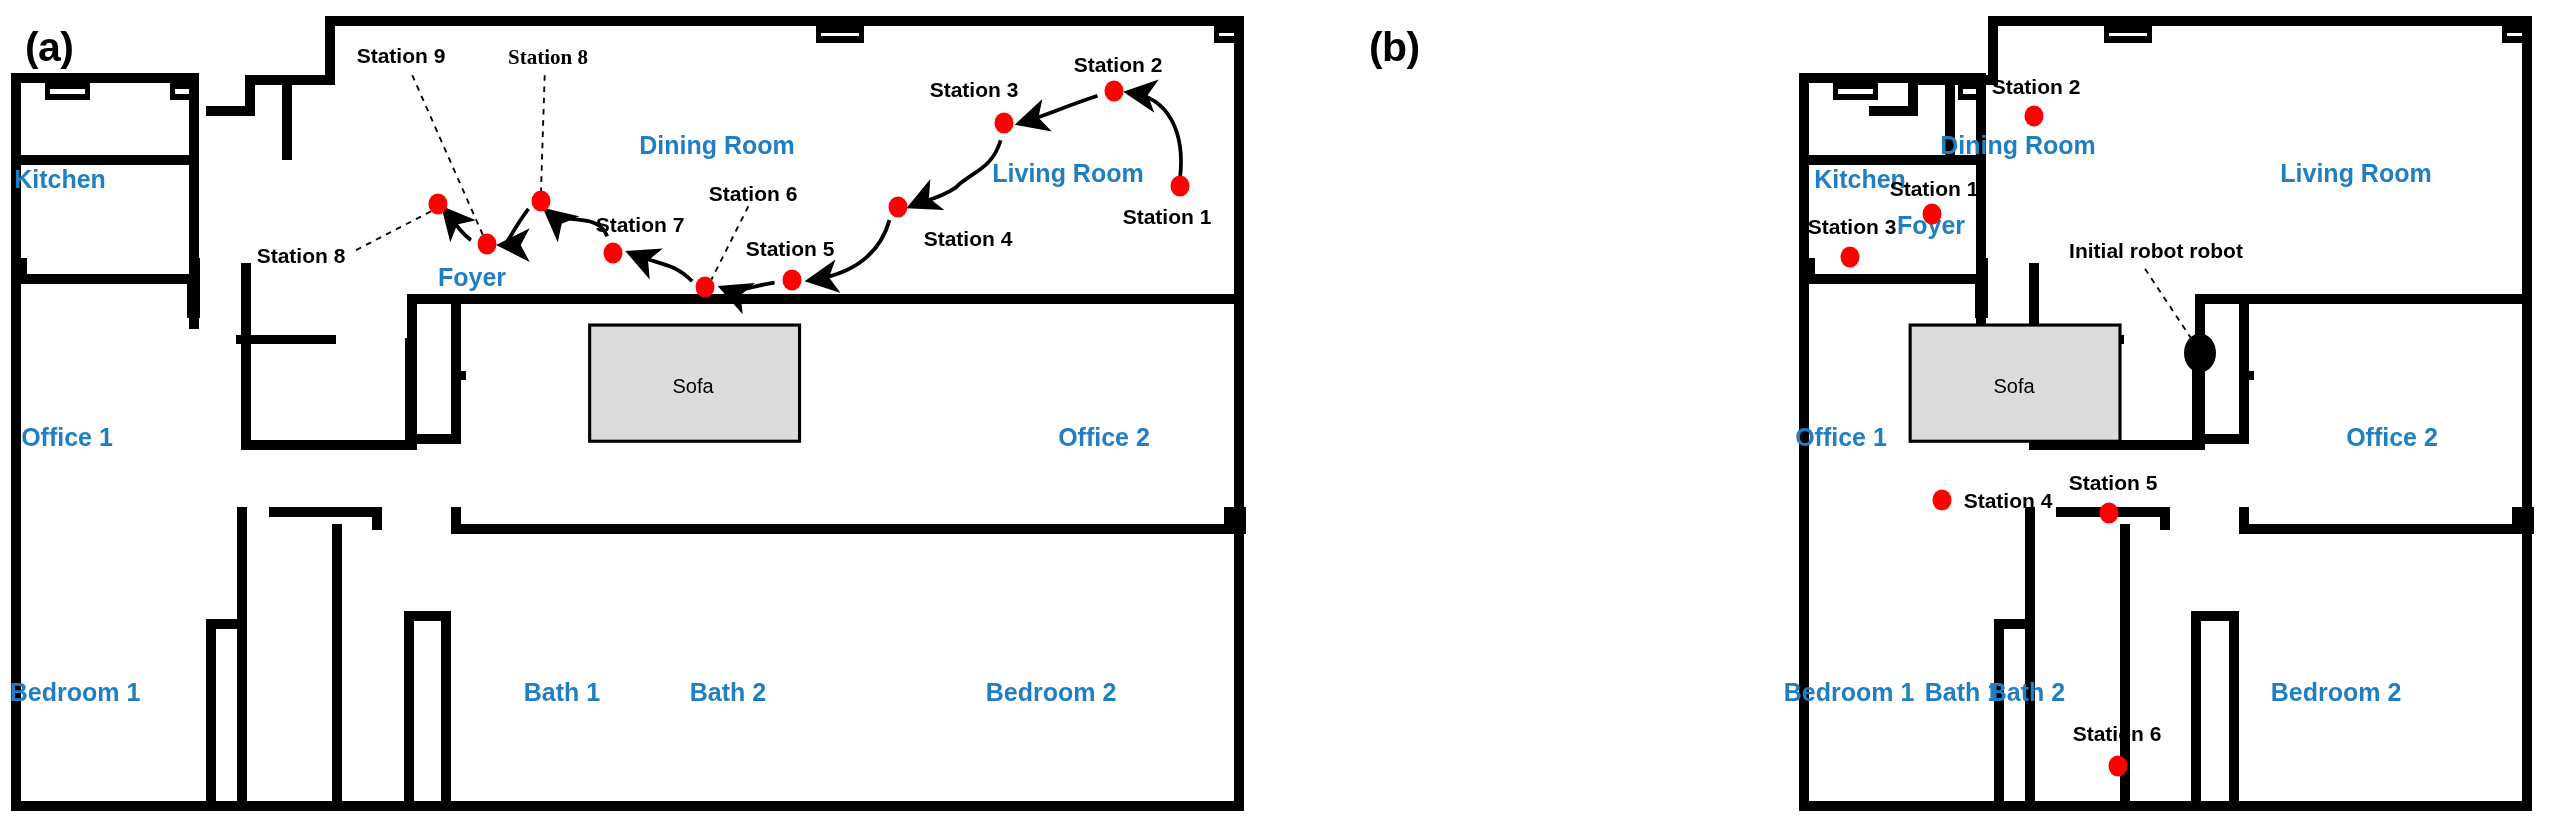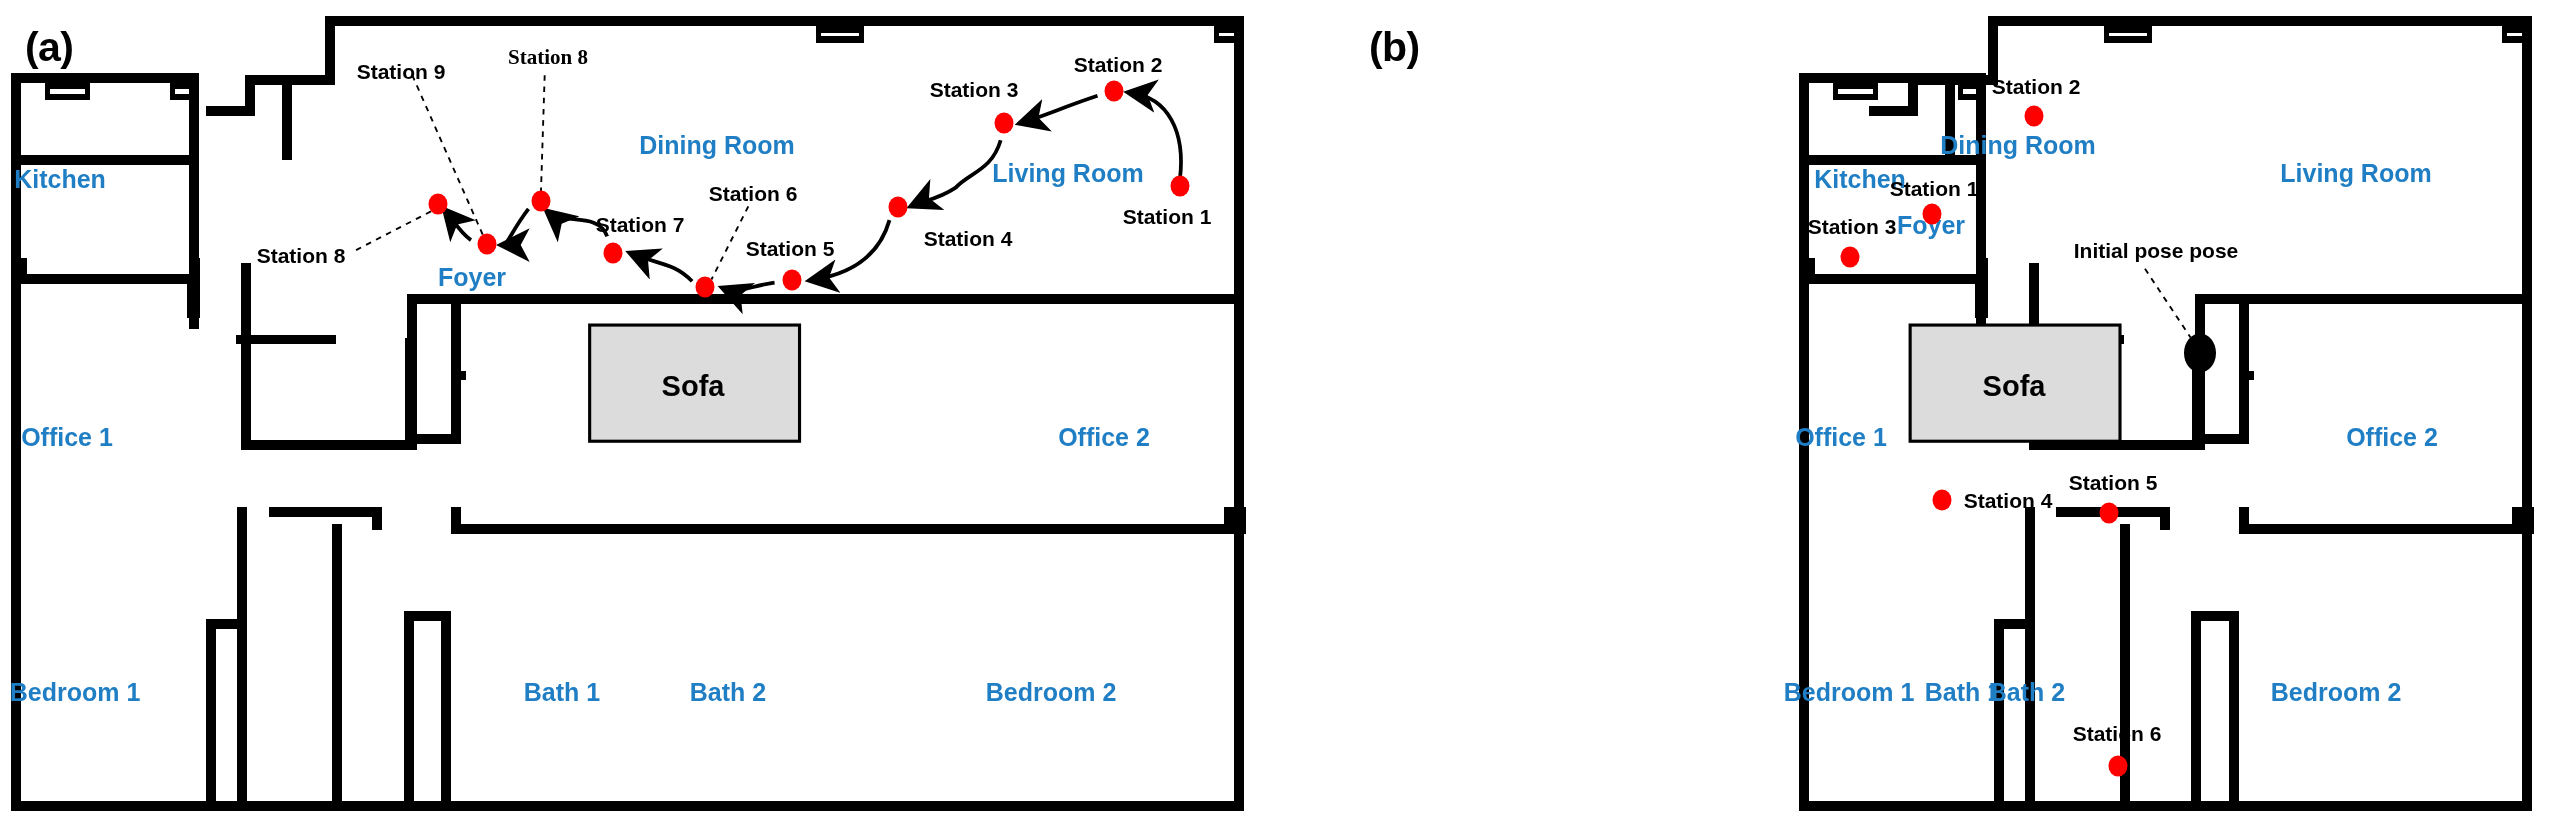--- a/index.html
+++ b/index.html
@@ -34,22 +34,22 @@
     position:absolute;
     color:#000000;
     font-weight:bold;
     font-size:21px;
     white-space:nowrap;
     transform:translate(-50%,-50%);
   }
   .sofa-label{
     position:absolute;
     color:#000000;
-    font-weight:bold;
-    font-size:29px;
+    font-weight:normal;
+    font-size:20px;
     white-space:nowrap;
     transform:translate(-50%,-50%);
   }
   .dot{
     position:absolute;
     width:19px;height:21px;
     border-radius:50%;
     background:#FF0000;
     transform:translate(-50%,-50%);
   }
@@ -210,21 +210,21 @@
     <div class="dot" style="left:438px;top:204px;"></div>
 
     <div class="station-label" style="left:1167px;top:217px;">Station 1</div>
     <div class="station-label" style="left:1118px;top:65px;">Station 2</div>
     <div class="station-label" style="left:974px;top:90px;">Station 3</div>
     <div class="station-label" style="left:968px;top:239px;">Station 4</div>
     <div class="station-label" style="left:790px;top:249px;">Station 5</div>
     <div class="station-label" style="left:753px;top:194px;">Station 6</div>
     <div class="station-label" style="left:640px;top:225px;">Station 7</div>
     <div class="station-label" style="left:548px;top:57px;font-family:Liberation Serif, serif;">Station 8</div>
-    <div class="station-label" style="left:401px;top:72px;">Station 9</div>
+    <div class="station-label" style="left:401px;top:56px;">Station 9</div>
     <div class="station-label" style="left:301px;top:256px;">Station 8</div>
   </div>
 
   <div class="panel panel-b">
 
     <div class="panel-letter" style="left:81px;top:24px;">(b)</div>
 
     <svg width="1288" height="830" viewBox="0 0 2062 1328">
       <g fill="#000000" shape-rendering="crispEdges">
         <rect x="1120" y="26" width="872" height="16"></rect>
@@ -331,17 +331,17 @@
     <div class="dot" style="left:830px;top:766px;"></div>
 
     <div class="station-label" style="left:646px;top:189px;">Station 1</div>
     <div class="station-label" style="left:748px;top:87px;">Station 2</div>
     <div class="station-label" style="left:564px;top:227px;">Station 3</div>
     <div class="station-label" style="left:720px;top:501px;">Station 4</div>
     <div class="station-label" style="left:825px;top:483px;">Station 5</div>
     <div class="station-label" style="left:829px;top:734px;">Station 6</div>
 
     <div class="robot-dot" style="left:912px;top:353px;"></div>
-    <div class="station-label" style="left:868px;top:251px;">Initial pose pose</div>
+    <div class="station-label" style="left:868px;top:251px;">Initial robot robot</div>
   </div>
 
 </div>
 
 
 </body></html>

